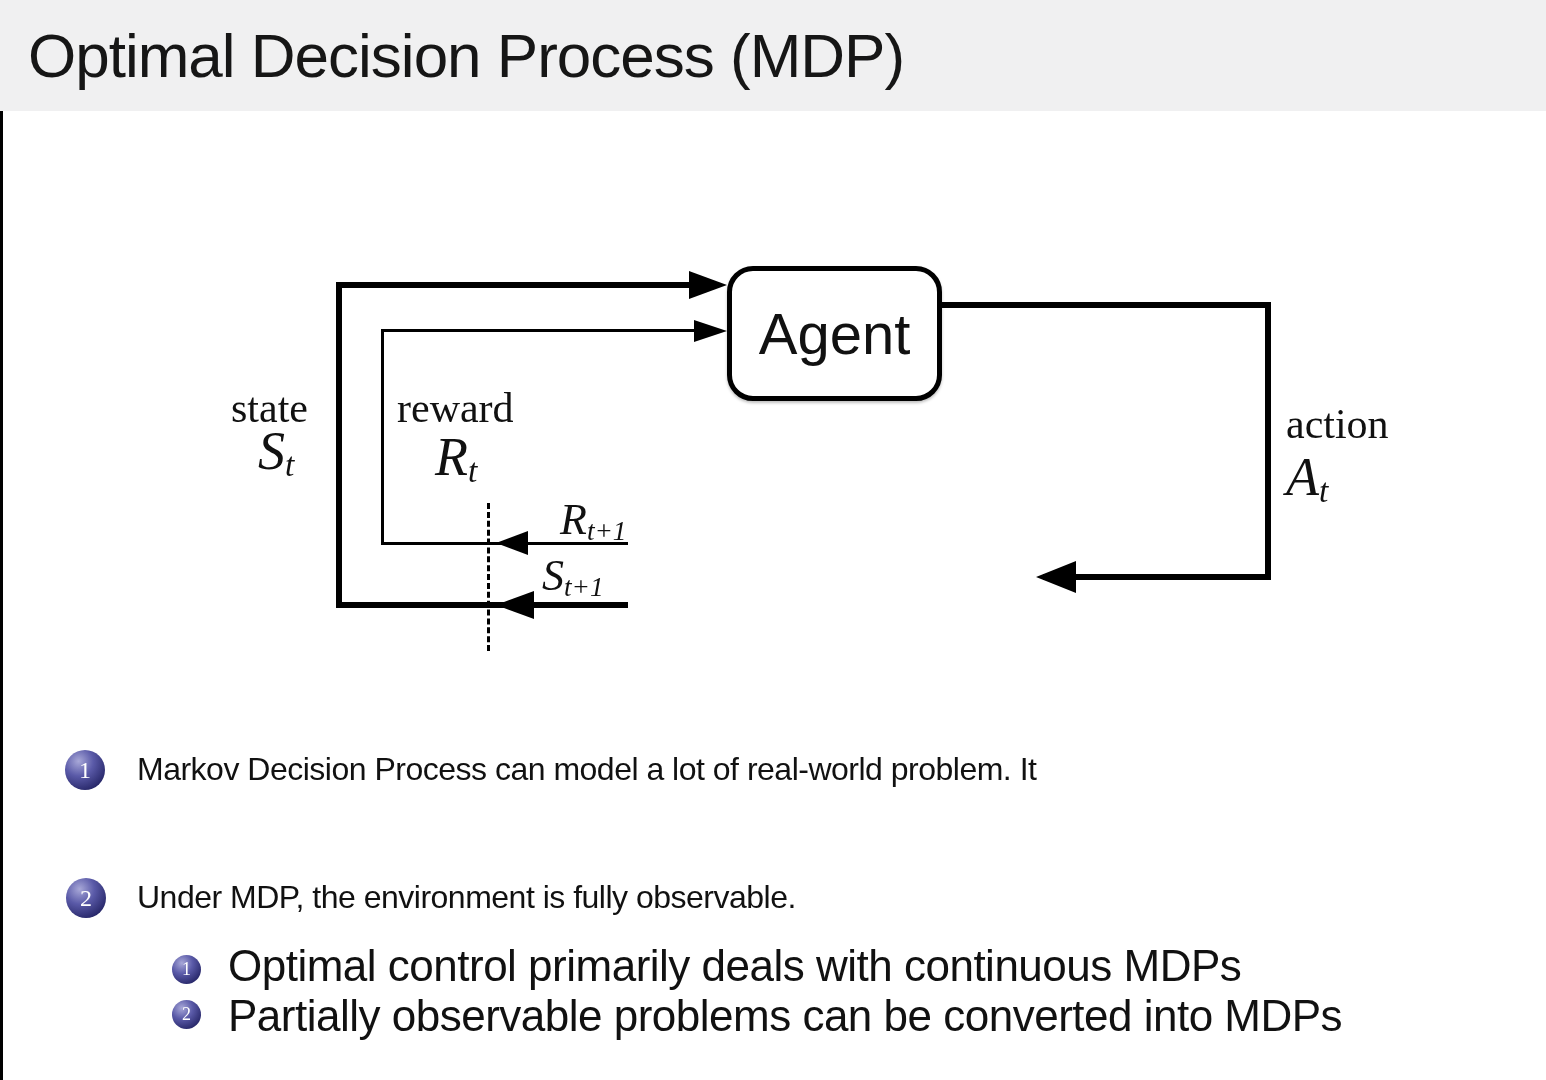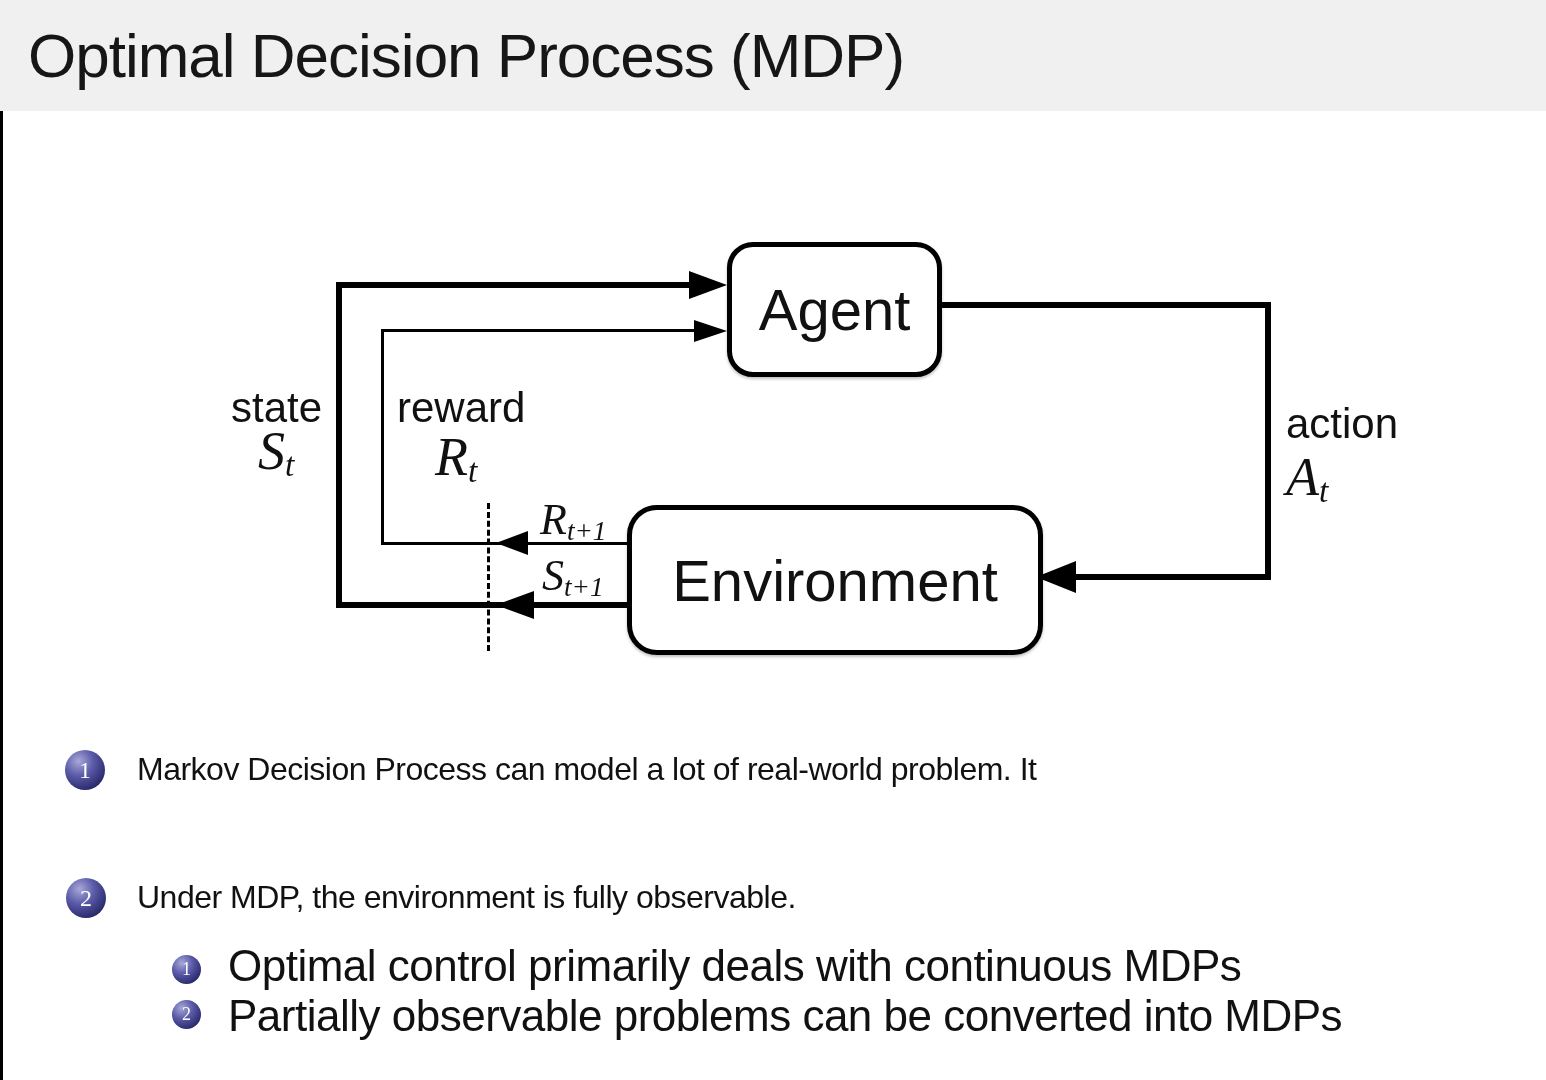--- a/index.html
+++ b/index.html
@@ -15,36 +15,37 @@
   }
   .titlebar .title{
     margin-left:28px;font-size:62px;letter-spacing:-1px;color:#161616;
   }
   
   .diagram{position:absolute;left:0;top:0;width:1546px;height:700px;}
   .node{
     position:absolute;background:#fff;border:5px solid #000;
     display:flex;align-items:center;justify-content:center;
     box-shadow:0 2px 3px rgba(0,0,0,0.25);
+    margin-top:24px;
   }
   .node-agent{left:727px;top:242px;width:205px;height:125px;border-radius:26px;}
   .node-env{left:627px;top:505px;width:406px;height:140px;border-radius:30px;}
   .node .node-label{font-size:58px;color:#111;letter-spacing:0;}
   .hline,.vline{position:absolute;background:#000;}
   .dashedline{
     position:absolute;left:487px;top:503px;width:0;height:148px;
     border-left:3px dashed #000;
   }
   .arrow{position:absolute;width:0;height:0;}
   .arrow.right{border-top:14px solid transparent;border-bottom:14px solid transparent;border-left:38px solid #000;}
   .arrow.right-thin{border-top:11px solid transparent;border-bottom:11px solid transparent;border-left:33px solid #000;}
   .arrow.left{border-top:14px solid transparent;border-bottom:14px solid transparent;border-right:38px solid #000;}
   .arrow.left-thin{border-top:12px solid transparent;border-bottom:12px solid transparent;border-right:32px solid #000;}
   .arrow.left-big{border-top:16px solid transparent;border-bottom:16px solid transparent;border-right:40px solid #000;}
-  .dlabel{position:absolute;font-size:42px;color:#111;}
+  .dlabel{position:absolute;font-size:42px;color:#111;font-family:Liberation Serif, serif;}
   .mathlabel{
     position:absolute;font-family:"Liberation Serif", serif;font-style:italic;
     font-size:54px;color:#111;line-height:1;
   }
   .mathlabel.small{font-size:44px;}
   .mathlabel .msub{font-size:62%;font-style:italic;vertical-align:-22%;letter-spacing:0;}
   
   .ball{
     position:absolute;border-radius:50%;
     background:radial-gradient(circle at 34% 28%, #a8a8d8 0%, #5a5aa8 38%, #28286a 78%, #1c1c55 100%);
@@ -82,34 +83,31 @@
   <div class="hline" style="left:932px;top:302px;width:339px;height:6px;"></div>
   <div class="vline" style="left:1265px;top:302px;width:6px;height:278px;"></div>
   <div class="hline" style="left:1043px;top:574px;width:228px;height:6px;"></div>
   <div class="arrow left-big" style="left:1036px;top:561px;"></div>
 
   <div class="dashedline"></div>
 
   <div class="node node-agent">
     <span class="node-label">Agent</span>
   </div>
-  <div class="node node-env">
-    <span class="node-label">Environment</span>
-  </div>
 
   <div class="dlabel" style="left:231px;top:384px;">state</div>
   <div class="mathlabel" style="left:258px;top:424px;"><span>S</span><span class="msub">t</span></div>
 
   <div class="dlabel" style="left:397px;top:384px;">reward</div>
   <div class="mathlabel" style="left:395px;top:430px;margin-left:40px;"><span>R</span><span class="msub">t</span></div>
 
   <div class="dlabel" style="left:1286px;top:400px;">action</div>
   <div class="mathlabel" style="left:1286px;top:450px;"><span>A</span><span class="msub">t</span></div>
 
-  <div class="mathlabel small" style="left:540px;top:498px;"><span>R</span><span class="msub">t+1</span></div>
+  <div class="mathlabel small" style="left:560px;top:498px;"><span>R</span><span class="msub">t+1</span></div>
   <div class="mathlabel small" style="left:542px;top:554px;"><span>S</span><span class="msub">t+1</span></div>
 </div>
 
 <div>
 
   <div class="ball big" style="left:65px;top:750px;">
     <span>1</span>
   </div>
   <div class="btext" style="left:137px;top:740px;">
     <div>Markov Decision Process can model a lot of real-world problem. It</div>

